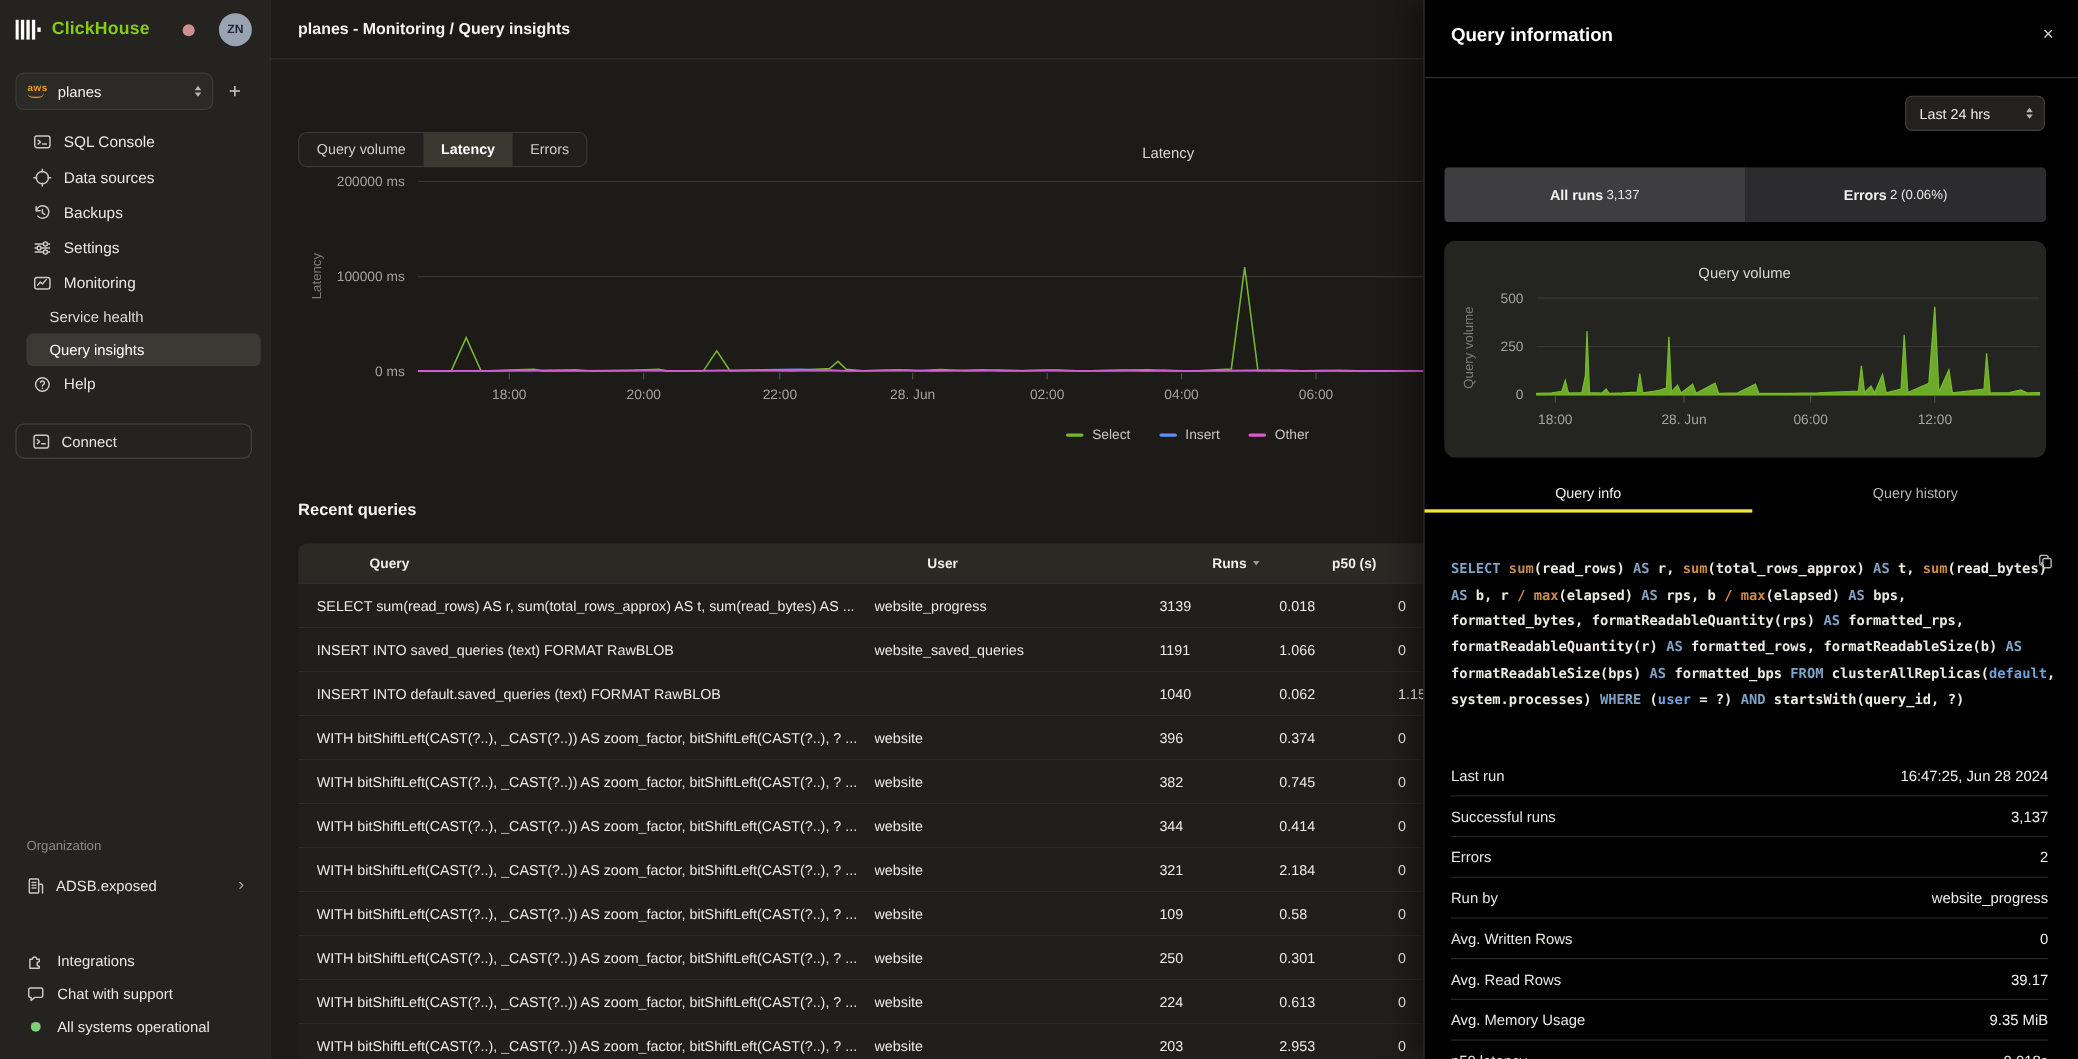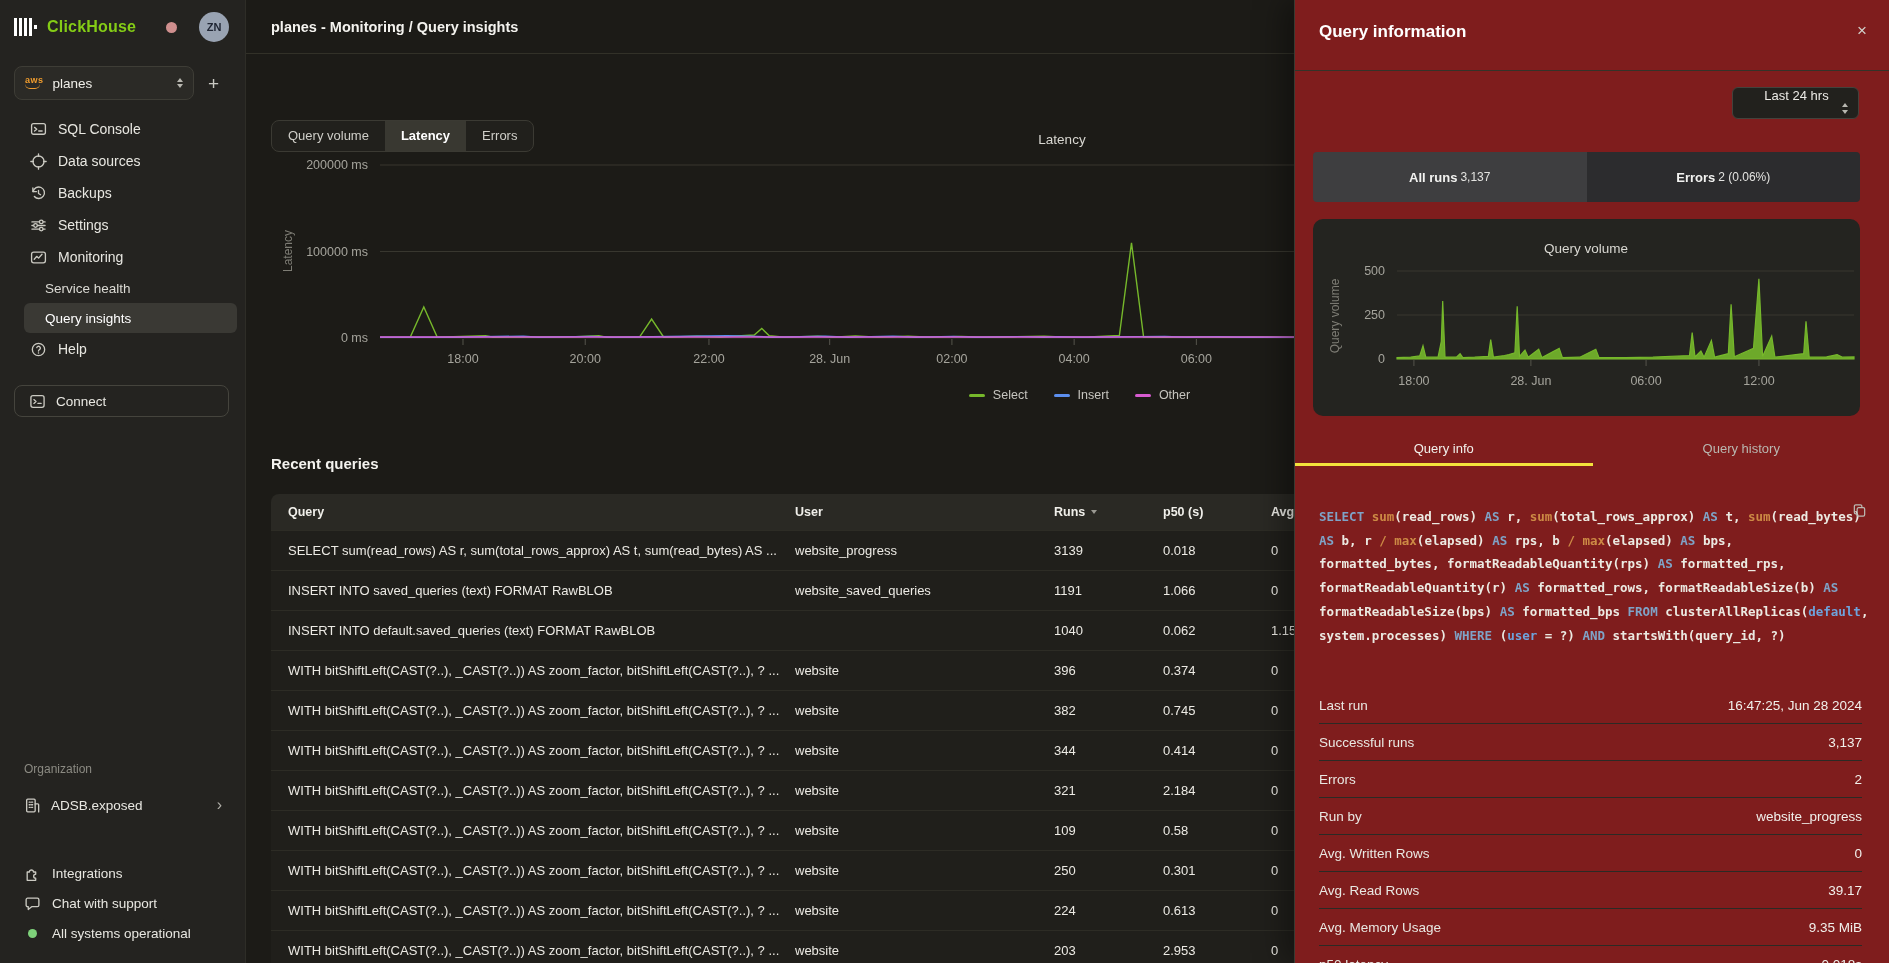--- a/index.html
+++ b/index.html
@@ -76,35 +76,35 @@
   .legend { position:absolute; left:24px; top:330px; width:1619px; height:20px;
     display:flex; justify-content:center; align-items:center; gap:26px; }
   .legend-item { display:flex; align-items:center; gap:8px; cursor:pointer; }
   .legend-dash { width:16px; height:3px; border-radius:2px; }
   .legend-label { font-size:12.5px; color:#c6c5bf; }
 
   .recent-title { position:absolute; left:25px; top:400px; font-size:15px; font-weight:700; color:#f4f3ef; }
   .qtable { position:absolute; left:25px; top:439px; width:1618px; }
   .tr-head { display:grid; grid-template-columns:507px 259px 109px 108px 1fr; align-items:center;
     height:36px; background:#2a2924; border-radius:8px 8px 0 0; padding-left:17px; }
-  .th { font-size:12.5px; font-weight:700; color:#f0efea; display:flex; align-items:center; gap:6px; }
+  .th { font-size:12.5px; font-weight:700; color:#f0efea; display:flex; align-items:center; gap:6px;margin-left:48px; }
   .sort-caret { width:0; height:0; border-left:3.5px solid transparent; border-right:3.5px solid transparent; border-top:4px solid #9a9992; }
   .tr { display:grid; grid-template-columns:507px 259px 109px 108px 1fr; align-items:center;
     height:40px; background:#201f1b; border-top:1px solid #2d2c25; padding-left:17px; cursor:pointer; }
   .td { font-size:13px; color:#eceae4; white-space:nowrap; overflow:hidden; }
 
   
-  .panel { position:absolute; left:1294px; top:0; width:595px; height:963px; background:#7f1d1d;
+  .panel { position:absolute; left:1294px; top:0; width:595px; height:963px; background:#000000;
     border-left:1px solid #3b3a32; box-shadow:-10px 0 28px rgba(0,0,0,.38); z-index:20; }
   .panel-title { position:absolute; left:24px; top:22px; font-size:17px; font-weight:700; color:#ffffff; }
   .panel-close { position:absolute; right:22px; top:22px; font-size:17px; color:#d2d1cb; cursor:pointer; line-height:1; }
   .panel-divider { position:absolute; left:0; top:70px; width:100%; border-top:1px solid #343329; }
 
   .range-select { position:absolute; right:30px; top:87px; width:127px; height:32px; border:1px solid #43423c;
-    border-radius:6px; display:flex; align-items:center; padding:0 10px 0 12px; cursor:pointer; background:#22211d;flex-direction:column; }
+    border-radius:6px; display:flex; align-items:center; padding:0 10px 0 12px; cursor:pointer; background:#22211d; }
   .range-label { font-size:13px; color:#ecebe6; }
 
   .stats-tabs { position:absolute; left:18px; top:152px; width:547px; height:50px; display:flex;
     border-radius:4px; overflow:hidden; }
   .stat-tab { flex:1; display:flex; flex-direction:row; align-items:center; justify-content:center; gap:3px;
     background:#2c2c2e; cursor:pointer; }
   .stat-tab.active { background:#3e3e40; }
   .stat-label { font-size:13px; font-weight:700; color:#f2f2f0; }
   .stat-value { font-size:12px; color:#e4e4e1; }
 

